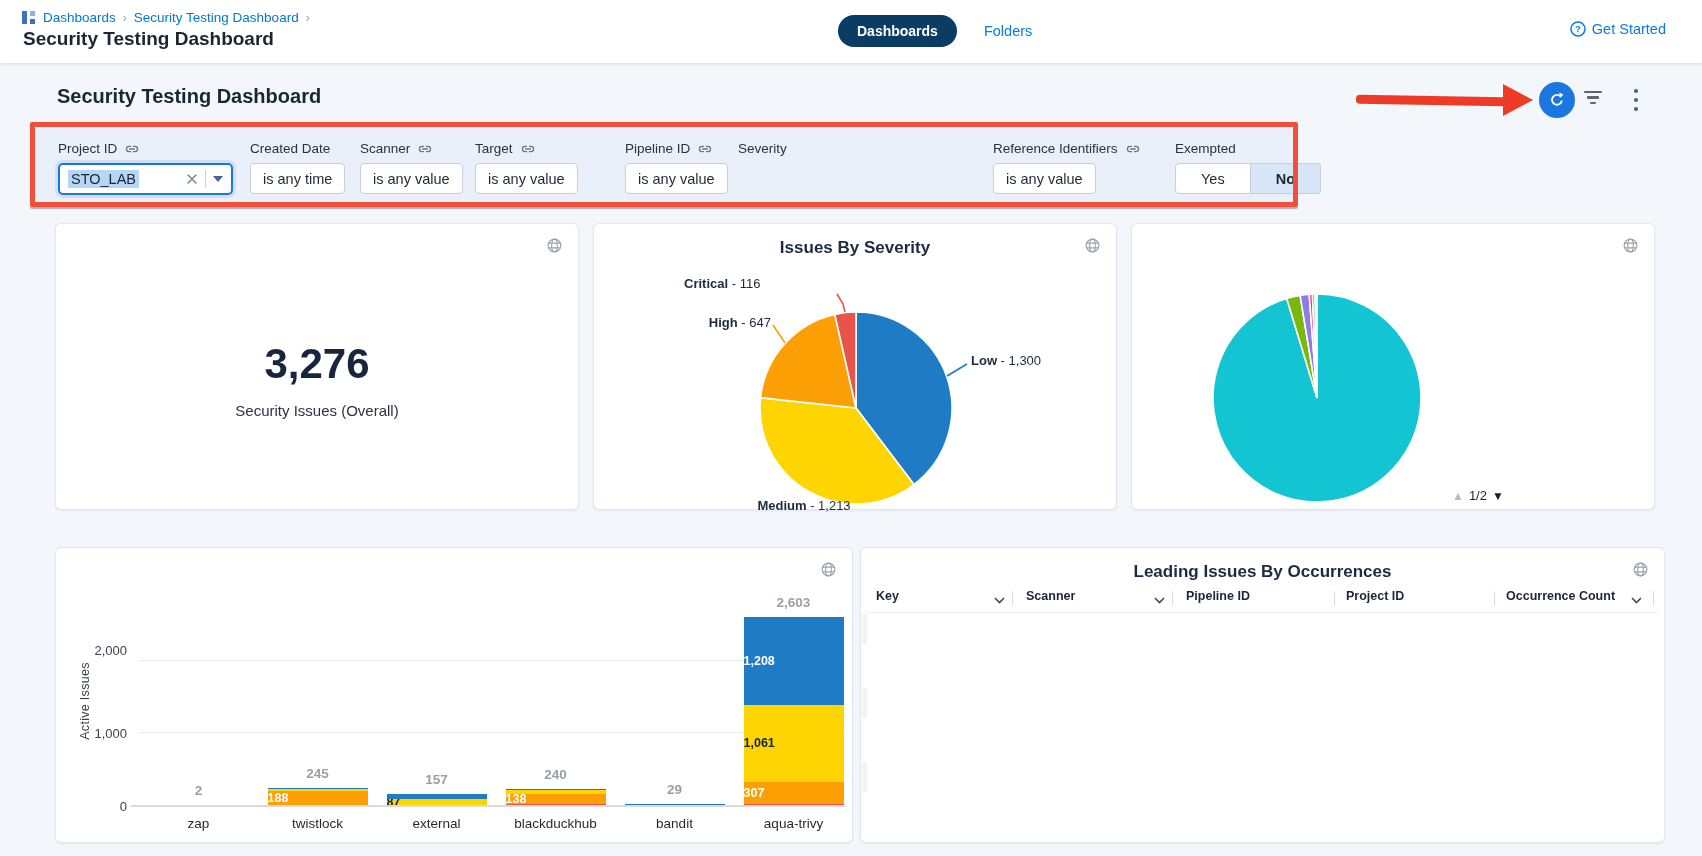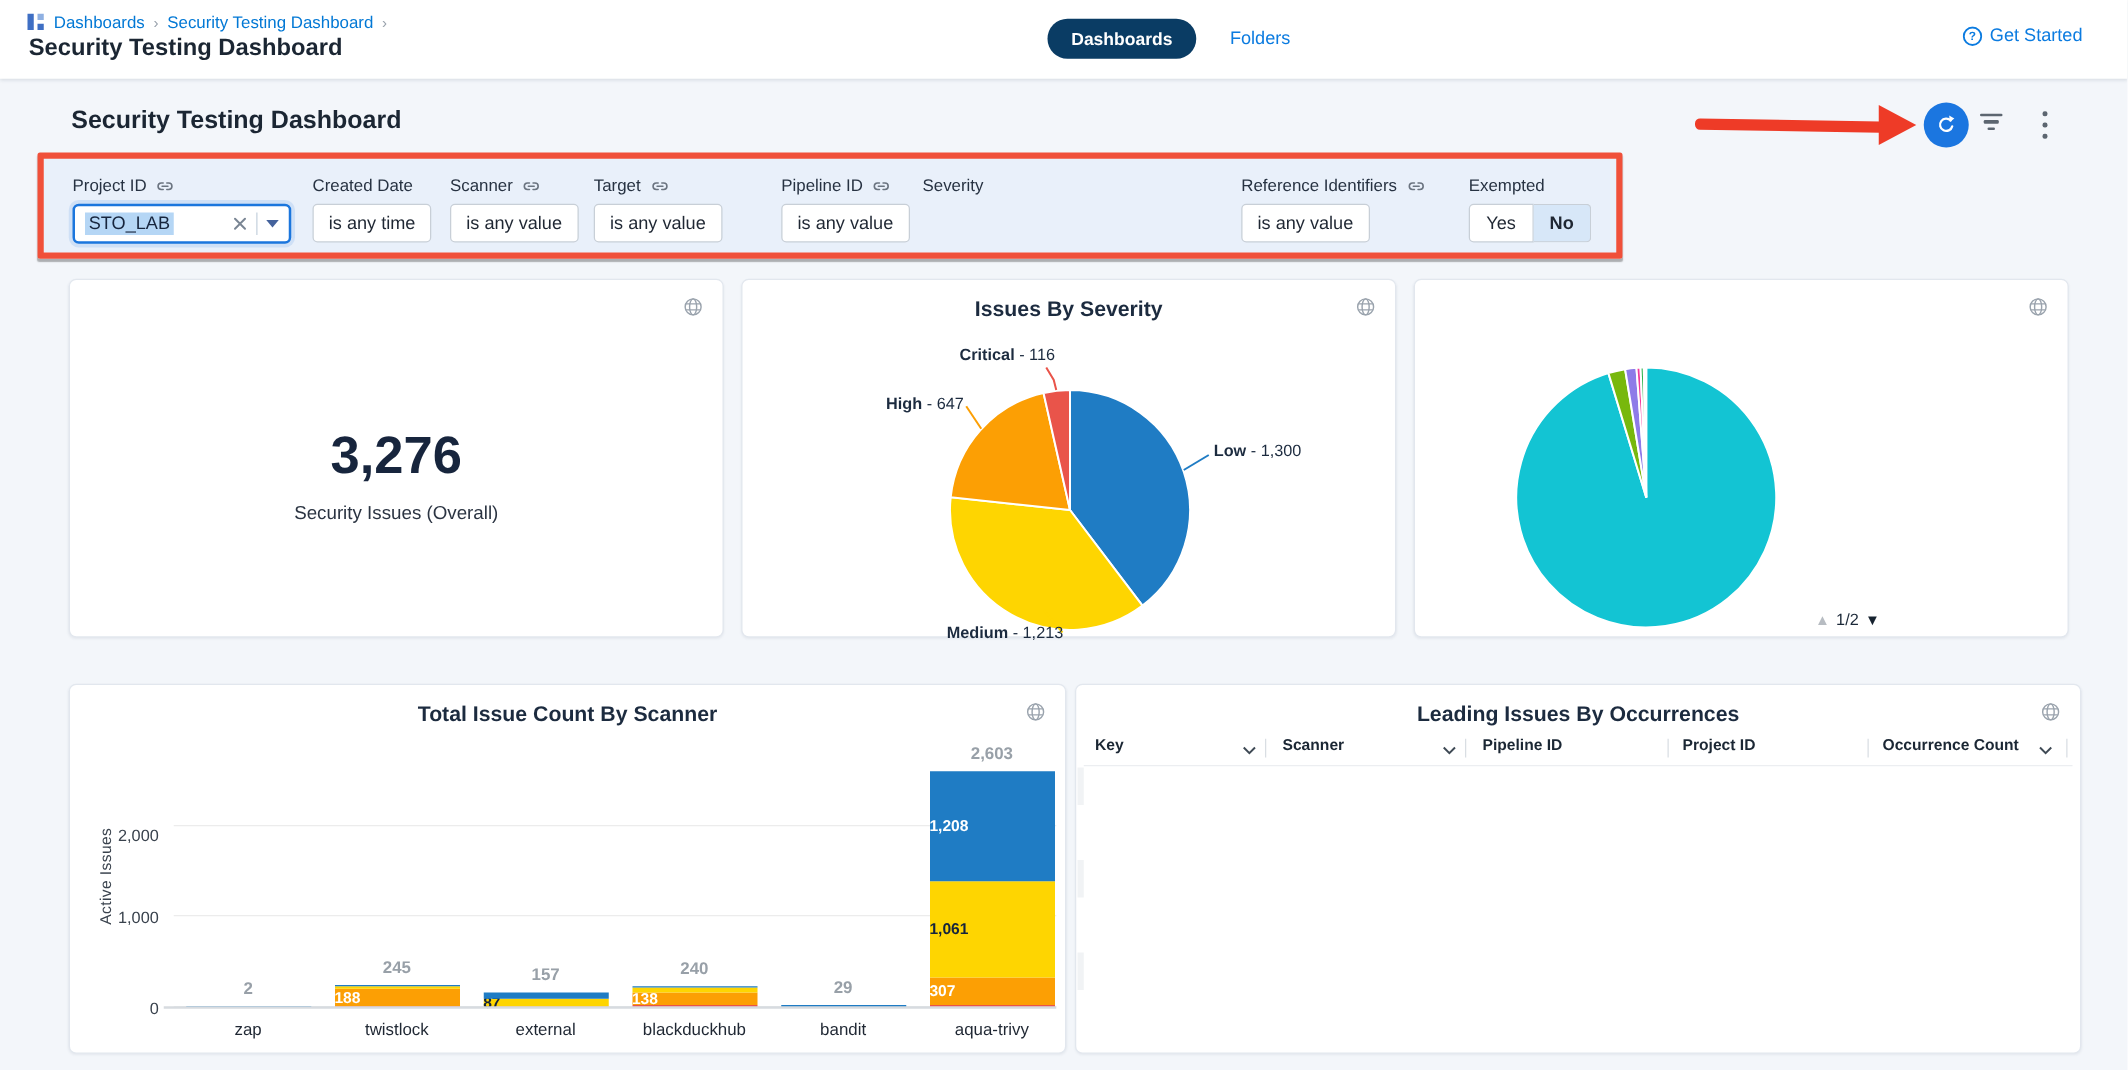--- a/index.html
+++ b/index.html
@@ -55,21 +55,21 @@
         display:inline-flex;align-items:center;justify-content:center;padding:0 12px;font-size:14.5px;color:#1f2733;cursor:pointer;}
   .fval.hl{background:#d7e7f8;}
   .combo{position:absolute;left:58px;top:100px;width:175px;height:32px;background:#fff;border:2px solid #1b76dd;
          border-radius:5px;display:flex;align-items:center;padding:0 8px;gap:7px;box-shadow:0 0 0 3px rgba(27,118,221,.12);cursor:text;}
   .combo .val{background:#b5d6f5;padding:1px 3px;font-size:14.5px;color:#17253d;}
   .combo .spacer{flex:1;}
   .combo .vdiv{width:1px;height:18px;background:#c6d2de;}
   .combo .caret{width:0;height:0;border-left:5px solid transparent;border-right:5px solid transparent;
                 border-top:6px solid #44629c;cursor:pointer;}
   .seg-toggle{position:absolute;left:1175px;top:100px;display:flex;height:31px;cursor:pointer;}
-  .seg-toggle span{display:inline-flex;align-items:center;justify-content:center;padding:0 13px;
+  .seg-toggle span{display:inline-flex;align-items:center;justify-content:center;padding:0 25px;
                    border:1px solid #c8cfd7;font-size:14.5px;color:#1f2733;background:#fff;}
   .seg-toggle .on{background:#d7e7f8;border-left:none;border-radius:0 4px 4px 0;font-weight:bold;}
   .seg-toggle .off{border-radius:4px 0 0 4px;}
 
   
   .card{position:absolute;background:#fff;border:1px solid #e2e7ee;border-radius:6px;
         box-shadow:0 1px 2px rgba(40,60,90,.07);}
   .card-title{position:absolute;top:14px;left:0;right:0;text-align:center;font-size:17px;font-weight:bold;color:#1c2b3f;}
   .globe{position:absolute;top:13px;right:15px;cursor:pointer;}
 
@@ -78,21 +78,21 @@
   #cardC{left:1131px;top:160px;width:524px;height:287px;}
   #cardD{left:55px;top:484px;width:798px;height:296px;}
   #cardE{left:860px;top:484px;width:805px;height:296px;}
 
   .big-number{position:absolute;top:116px;left:0;right:0;text-align:center;font-size:42px;font-weight:bold;color:#17253d;}
   .big-sub{position:absolute;top:178px;left:0;right:0;text-align:center;font-size:15px;color:#2b3442;}
 
   .pie-svg{position:absolute;left:0;top:0;}
   .pielab{position:absolute;font-size:13px;color:#1c2b3f;white-space:nowrap;}
   .pielab b{font-weight:bold;}
-  .pl-critical{left:90px;width:160px;top:52px;text-align:right;}
+  .pl-critical{left:90px;width:160px;top:52px;}
   .pl-high{left:37px;width:140px;top:91px;text-align:right;}
   .pl-low{left:377px;top:129px;}
   .pl-medium{left:130px;width:160px;top:274px;text-align:center;}
 
   .pager{position:absolute;left:320px;top:264px;display:flex;align-items:center;gap:5px;font-size:13px;color:#1b2838;}
   .pager .up{color:#b7bcc2;font-size:12px;cursor:pointer;}
   .pager .down{color:#16222f;font-size:12px;cursor:pointer;}
 
   
   #bar-plot{position:absolute;left:83px;top:60px;width:706px;height:198px;}
@@ -307,36 +307,35 @@
           <path d="M185 174 L183.04 70.02 A104 104 0 0 1 185.00 70.00 Z" fill="#ffffff" stroke="#ffffff" stroke-width="1.6"></path>
         </svg>
       <div class="pager">
         <span class="up">▲</span>
         <span>1/2</span>
         <span class="down">▼</span>
       </div>
     </div>
 
     <div class="card" id="cardD">
-      <div class="card-title">Total Issue Count By Scanner</div>
       <span class="globe">
         <svg width="17" height="17" viewBox="0 0 24 24" fill="none" stroke="#9aa3ad" stroke-width="1.6">
             <circle cx="12" cy="12" r="9"></circle>
             <ellipse cx="12" cy="12" rx="4" ry="9"></ellipse>
             <path d="M3.8 8.6h16.4M3.8 15.4h16.4"></path>
           </svg>
       </span>
       <div class="ylab">Active Issues</div>
       <div id="bar-plot">
           <div class="gridline zero" style="bottom: 0px;"></div>
           <div class="ytick" style="bottom: -8px;">0</div>
           <div class="gridline" style="bottom: 72.7px;"></div>
           <div class="ytick" style="bottom: 64.7px;">1,000</div>
           <div class="gridline" style="bottom: 145.4px;"></div>
-          <div class="ytick" style="bottom: 130px;">2,000</div>
+          <div class="ytick" style="bottom: 148px;">2,000</div>
           <div class="bar" style="left: 9.5px;">
             <div class="seg" style="height: 1.2px; background: rgb(31, 124, 196);"></div>
             <div class="bartotal" style="bottom: 8.2px;">2</div>
           </div>
           <div class="catlab" style="left: 4.5px;">zap</div>
           <div class="bar" style="left: 128.5px;">
             <div class="seg" style="height: 1.2px; background: rgb(233, 84, 74);"></div>
             <div class="seg" style="height: 13.6676px; background: rgb(252, 159, 4);">
               <span class="seglab" style="color: rgb(255, 255, 255);">188</span>
             </div>

